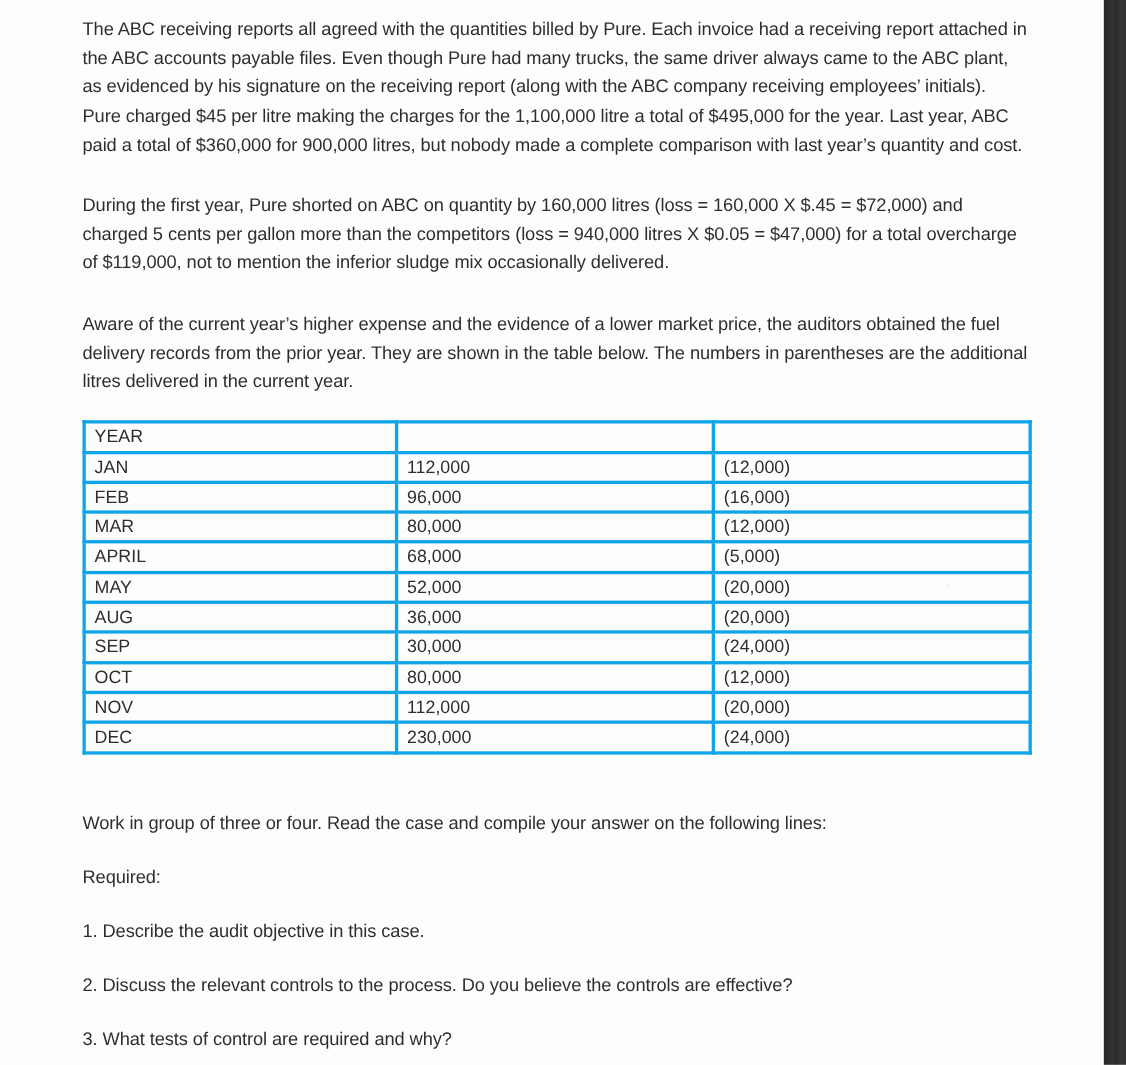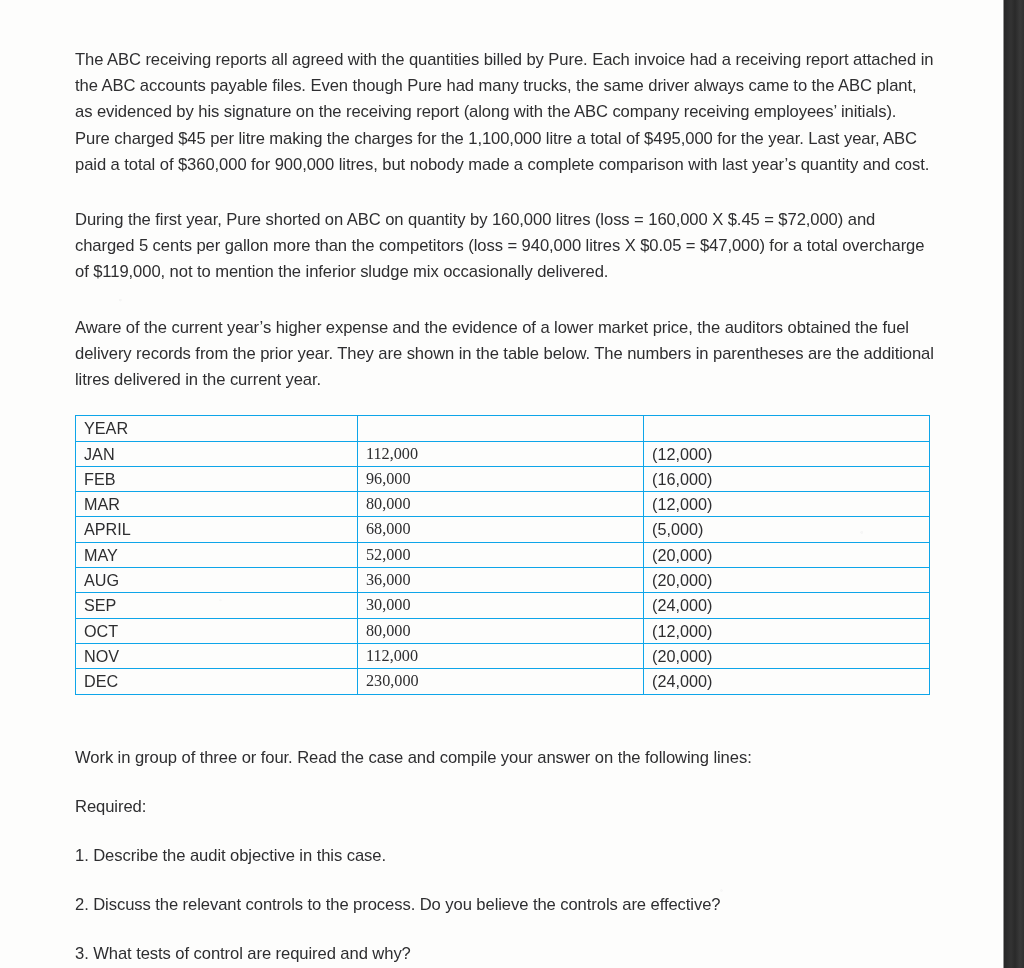--- a/index.html
+++ b/index.html
@@ -50,47 +50,47 @@
   p.para {
     margin: 0 0 22px 0;
     font-size: 16.6px;
     line-height: 26.2px;
     color: #2e2e30;
     letter-spacing: -0.08px;
     text-align: left;
   }
   p.para:last-child { margin-bottom: 0; }
 
-  #block-intro { padding-top: 14px; margin-top: 33px; }
+  #block-intro { padding-top: 14px; }
   #block-first-year { padding-top: 7px; }
   #block-aware { padding-top: 7px; }
 
   
   #delivery-table-wrap {
     margin-top: 17px;
     width: 827px;
   }
   table.delivery {
     border-collapse: collapse;
     width: 827px;
     table-layout: fixed;
     font-size: 16.2px;
     color: #2e2e30;
   }
   table.delivery td {
-    border: 1px solid #0ea5e9;
+    border: 3px solid #0ea5e9;
     height: 24.3px;
     padding: 0 0 0 8px;
     vertical-align: middle;
     line-height: 24.3px;
     white-space: nowrap;
     overflow: hidden;
   }
   td.col-month { width: 273px; }
-  td.col-prior { width: 277px; font-family: Liberation Serif, serif; }
+  td.col-prior { width: 277px; }
   td.col-extra { width: 277px; }
 
   
   #required-section {
     margin-top: 50px;
   }
   #required-section p.para {
     margin-bottom: 23px;
   }
 

